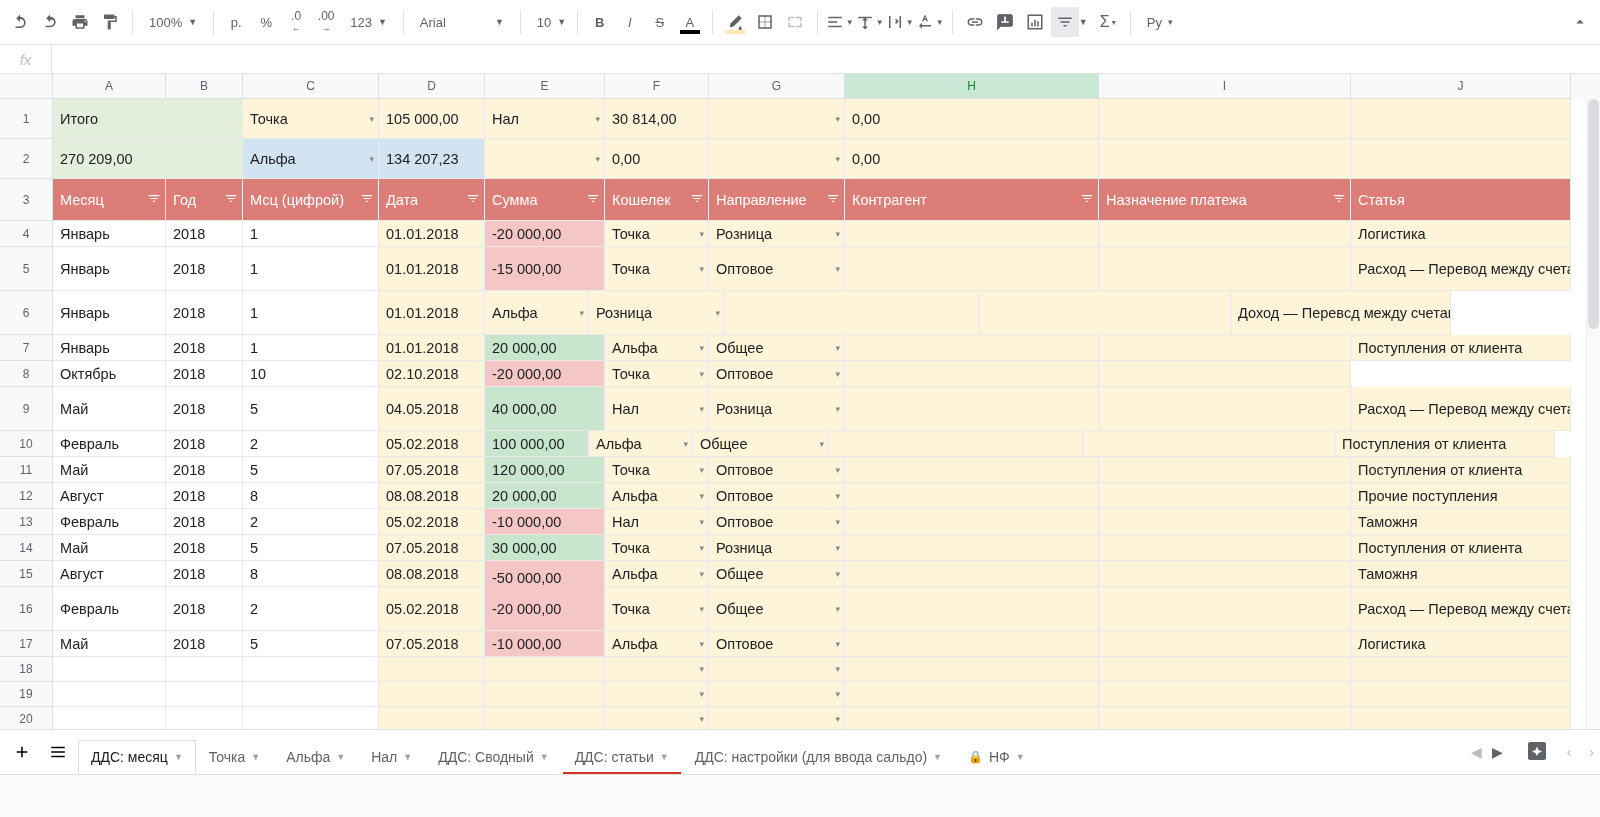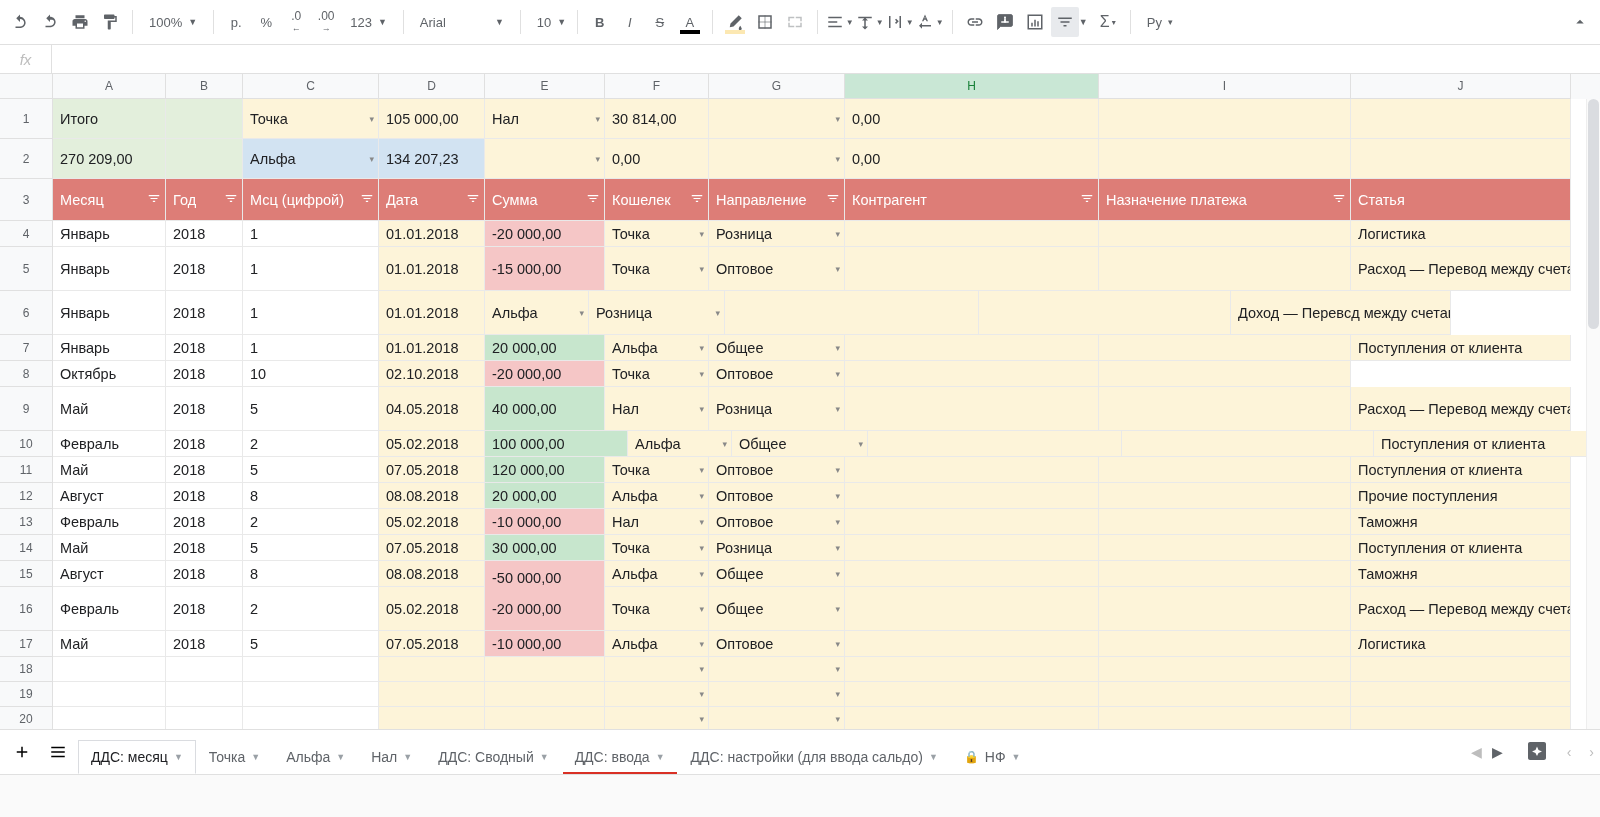--- a/index.html
+++ b/index.html
@@ -409,21 +409,21 @@
         <div class="cell bg-cream" style="width: 136px; height: 44px;">Розница<span class="dd-caret">▾</span></div>
         <div class="cell bg-cream" style="width: 254px; height: 44px;"></div>
         <div class="cell bg-cream" style="width: 252px; height: 44px;"></div>
         <div class="cell bg-cream" style="width: 220px; height: 44px;">Расход — Перевод между счетами</div>
       </div>
       <div class="row" style="height: 26px;">
         <div class="cell " style="width: 113px; height: 26px;">Февраль</div>
         <div class="cell " style="width: 77px; height: 26px;">2018</div>
         <div class="cell " style="width: 136px; height: 26px;">2</div>
         <div class="cell bg-cream" style="width: 106px; height: 26px;">05.02.2018</div>
-        <div class="cell bg-pos" style="width: 143px; height: 26px;">100 000,00</div>
+        <div class="cell bg-pos" style="width: 104px; height: 26px;">100 000,00</div>
         <div class="cell bg-cream" style="width: 104px; height: 26px;">Альфа<span class="dd-caret">▾</span></div>
         <div class="cell bg-cream" style="width: 136px; height: 26px;">Общее<span class="dd-caret">▾</span></div>
         <div class="cell bg-cream" style="width: 254px; height: 26px;"></div>
         <div class="cell bg-cream" style="width: 252px; height: 26px;"></div>
         <div class="cell bg-cream" style="width: 220px; height: 26px;">Поступления от клиента</div>
       </div>
       <div class="row" style="height: 26px;">
         <div class="cell " style="width: 113px; height: 26px;">Май</div>
         <div class="cell " style="width: 77px; height: 26px;">2018</div>
         <div class="cell " style="width: 136px; height: 26px;">5</div>
@@ -587,21 +587,21 @@
       </div>
       <div class="tab">
         <span>Нал</span>
         <span class="caret">▼</span>
       </div>
       <div class="tab">
         <span>ДДС: Сводный</span>
         <span class="caret">▼</span>
       </div>
       <div class="tab">
-        <span>ДДС: ввода</span>
+        <span>ДДС: статьи</span>
         <span class="caret">▼</span>
         <span class="tab-under" style="background:#d93025"></span>
       </div>
       <div class="tab">
         <span>ДДС: настройки (для ввода сальдо)</span>
         <span class="caret">▼</span>
       </div>
       <div class="tab" style="max-width: 56px;">
         <span class="lock">🔒</span>
         <span>НФ</span>

